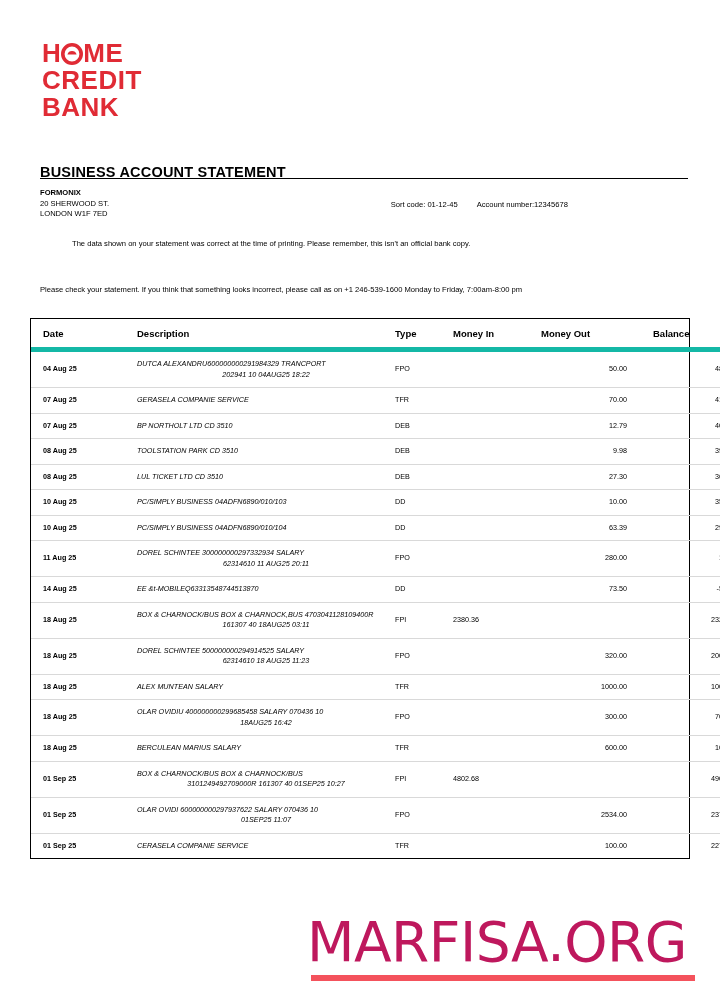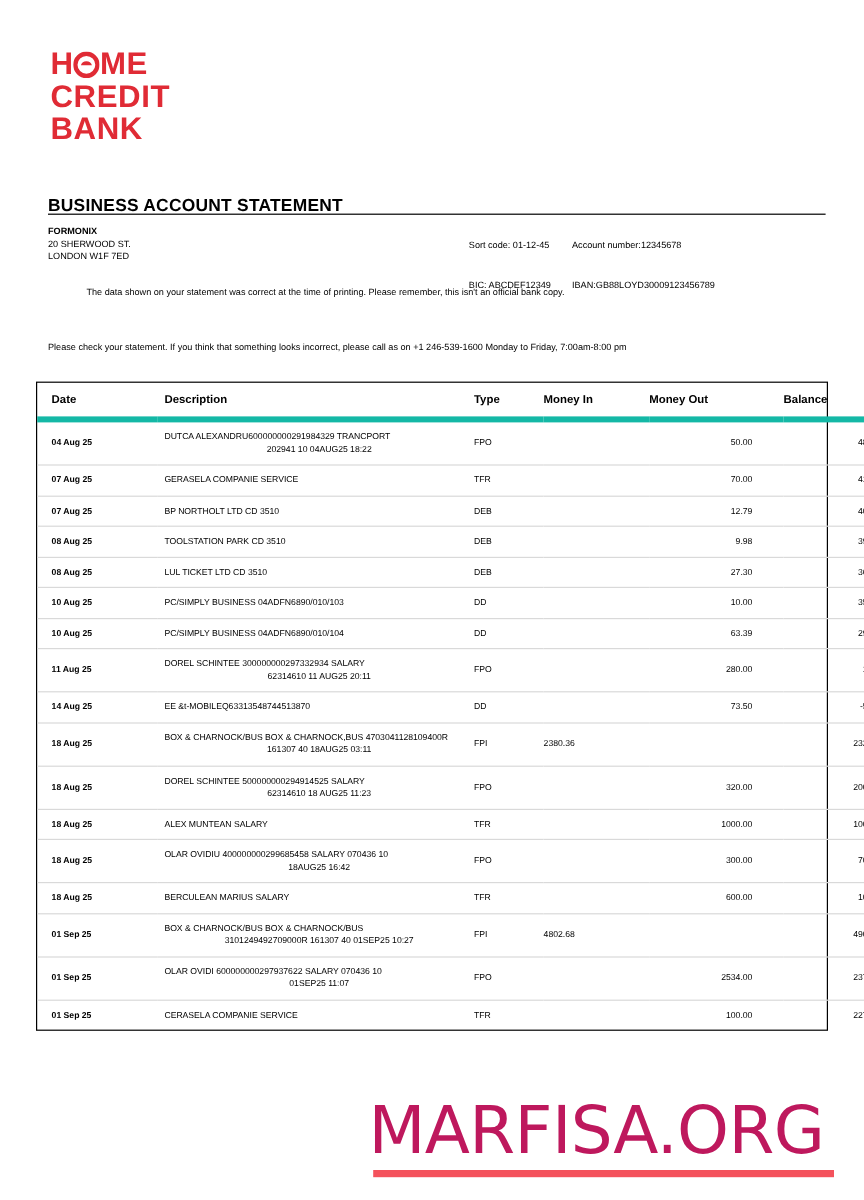--- a/index.html
+++ b/index.html
@@ -144,21 +144,21 @@
   .col-in     { width: 76px; }
   .col-out    { width: 86px; }
   .col-bal    { width: 84px; padding-right: 12px !important; }
 
   th.col-date { padding-left: 12px !important; }
   th.col-bal, td.col-bal { text-align: right; padding-right: 12px !important; }
   th.col-in,  td.col-in  { text-align: left; padding-right: 12px !important; }
   th.col-out, td.col-out { text-align: right; padding-right: 26px !important; }
 
   td.col-date { font-weight: bold; font-size: 7.4px; }
-  td.col-desc { padding-left: 6px !important; }
+  td.col-desc { padding-left: 6px !important; font-style: italic; }
   th.col-desc { padding-left: 6px !important; }
 
   .desc-l2 { display: block; text-align: center; }
 
   
   .watermark {
     position: absolute;
     left: 307px;
     top: 912px;
     width: 390px;
@@ -207,23 +207,20 @@
   <div class="addr">
     <div class="company">FORMONIX</div>
     <div>20 SHERWOOD ST.</div>
     <div>LONDON W1F 7ED</div>
   </div>
 
   <div class="bankinfo">
     <div class="row">
       <span class="c1">Sort code: 01-12-45</span><span>Account number:12345678</span>
     </div>
-    <div class="row">
-      <span class="c1">BIC: ABCDEF12349</span><span>IBAN:GB88LOYD30009123456789</span>
-    </div>
   </div>
 
   <div class="notice1">The data shown on your statement was correct at the time of printing. Please remember, this isn't an official bank copy.</div>
   <div class="notice2">Please check your statement. If you think that something looks incorrect, please call as on +1 246-539-1600 Monday to Friday, 7:00am-8:00 pm</div>
 
   <div class="table-wrap">
     <table class="stmt">
       <thead>
         <tr>
           <th class="col-date">Date</th>

